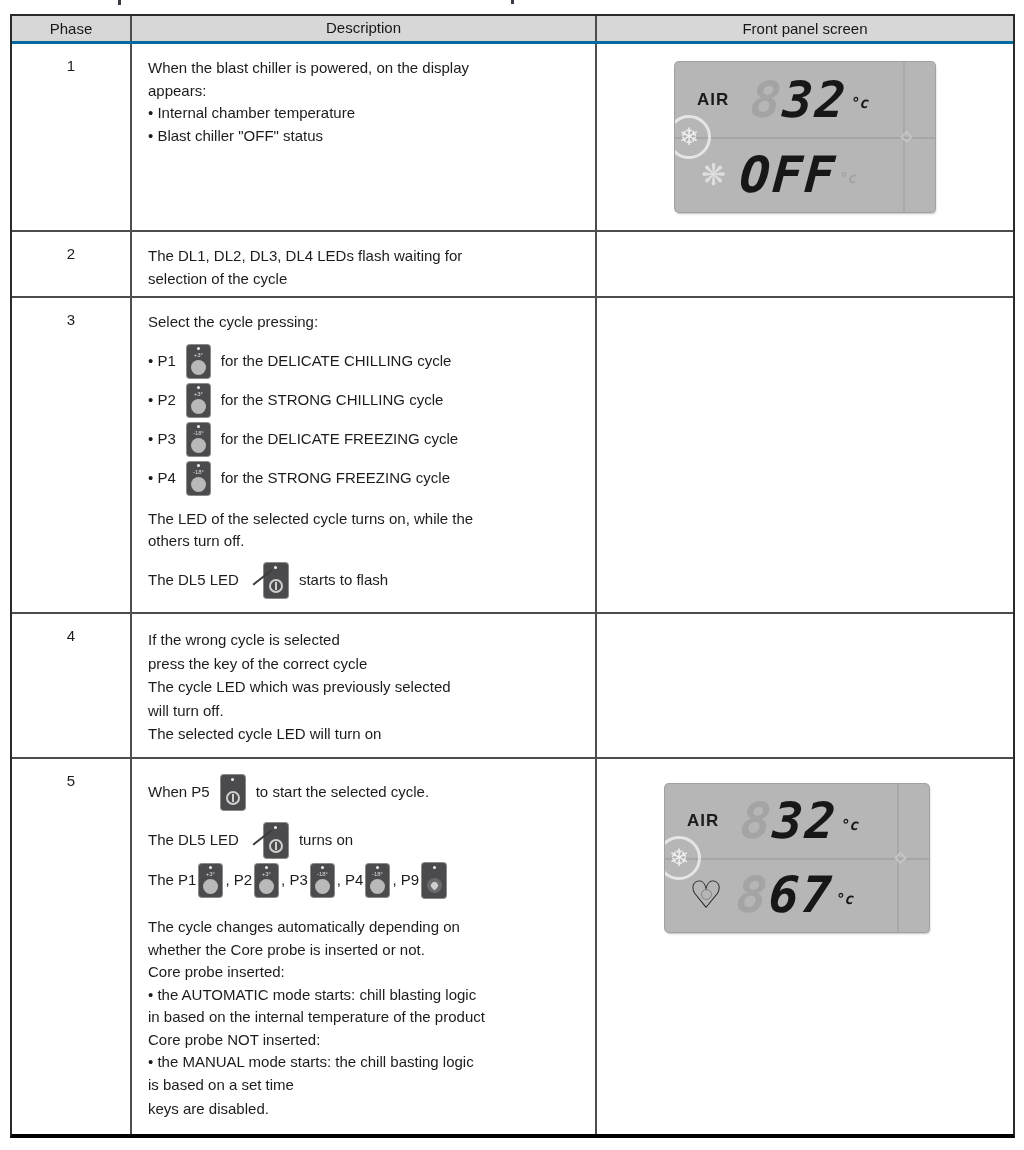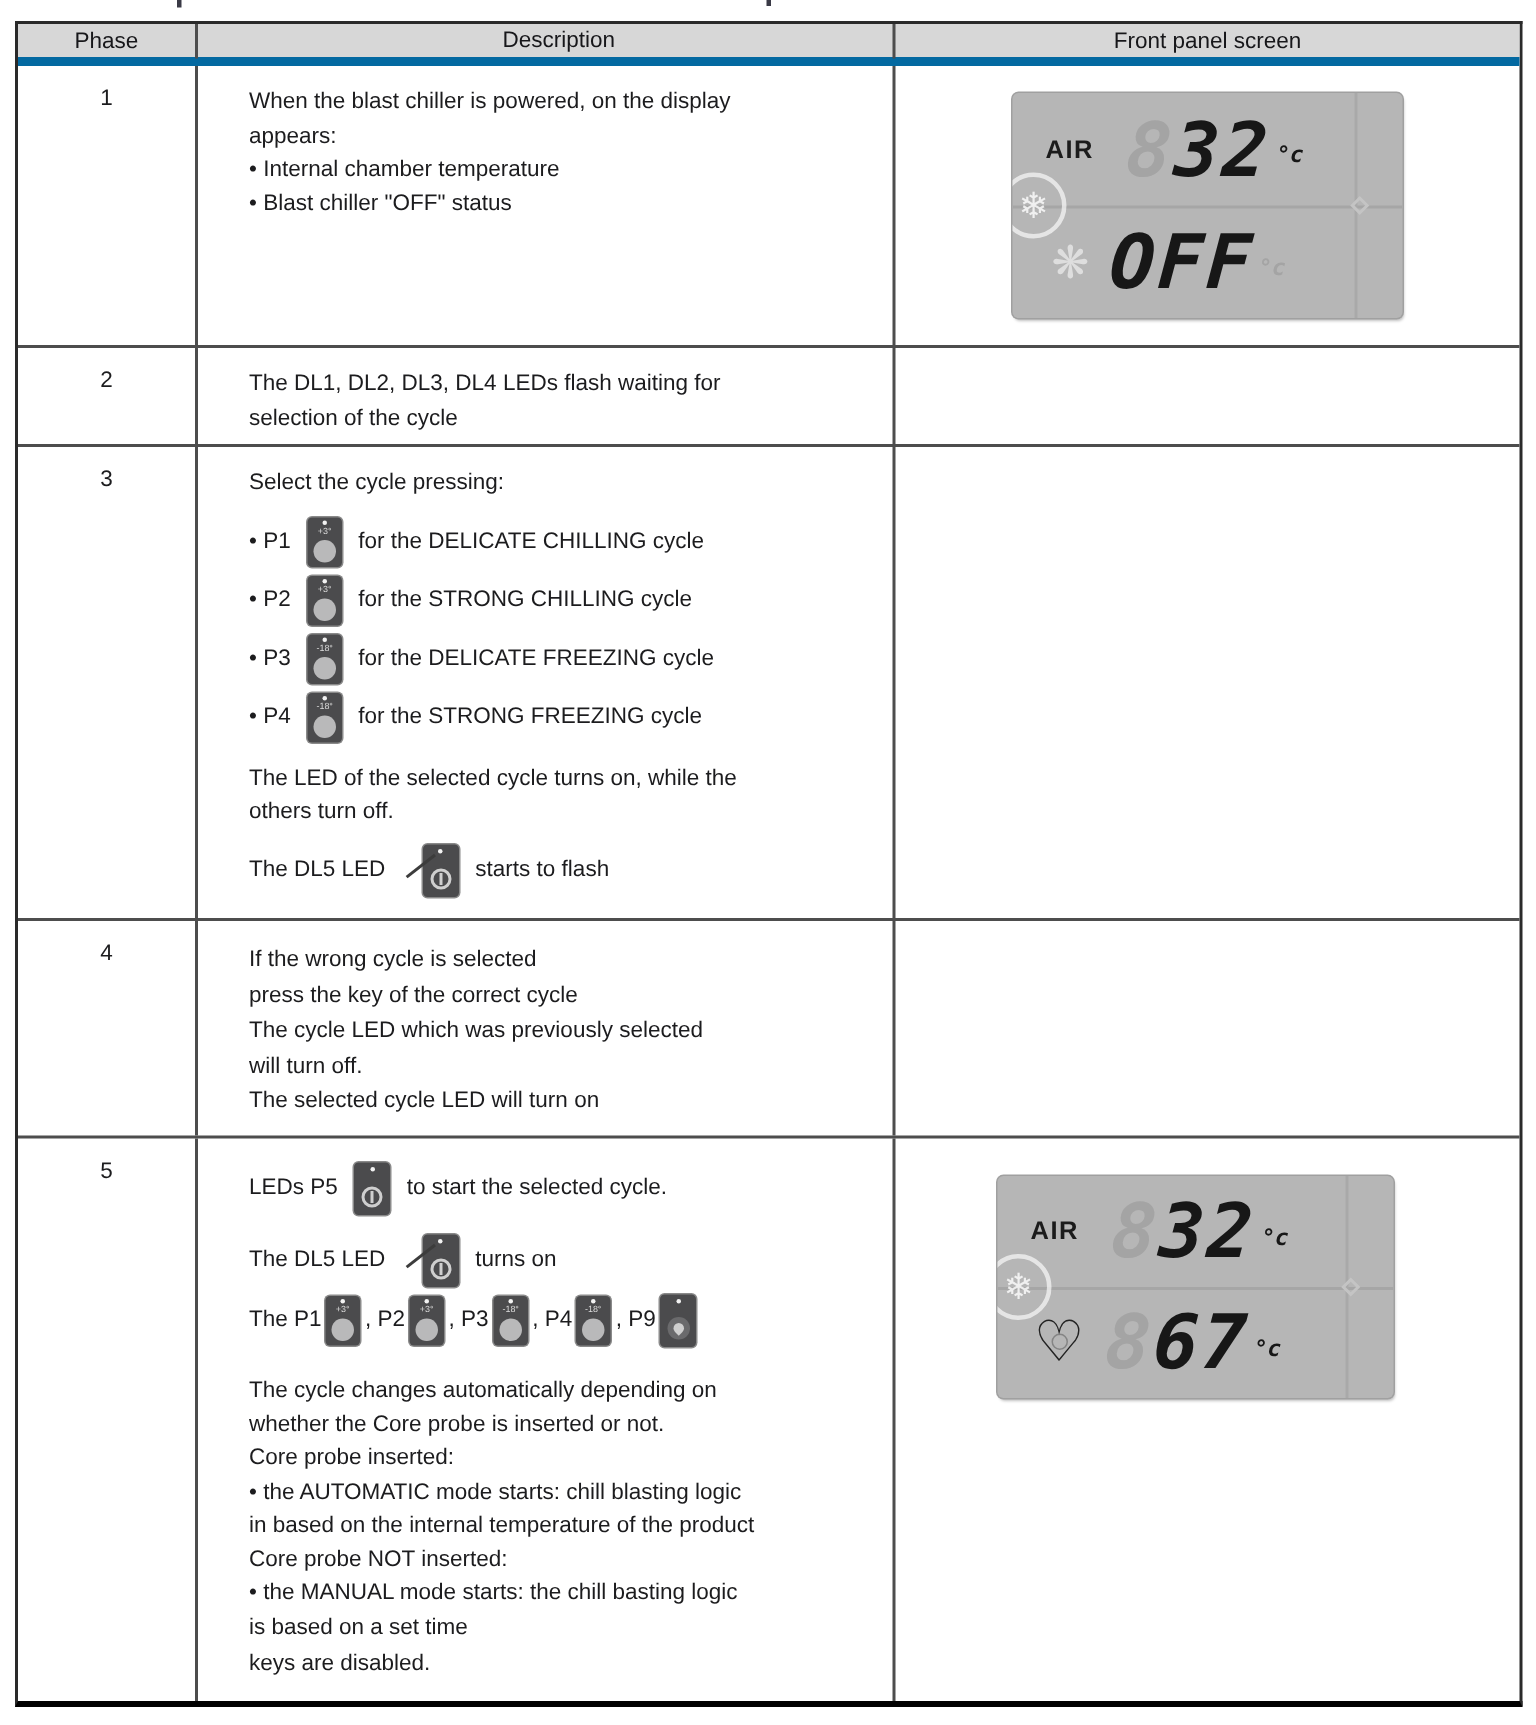--- a/index.html
+++ b/index.html
@@ -15,31 +15,31 @@
   .tbl {
     position: absolute; left: 10px; top: 14px; width: 1005px; height: 1124px;
     border: 2px solid #2a2a2a; border-bottom: 4px solid #000;
     display: flex; flex-direction: column; background: #fff;
   }
   .row { display: grid; grid-template-columns: 120px 465px 1fr; border-bottom: 2px solid #4d4d4d; }
   .row:last-child { border-bottom: none; }
   .cell { position: relative; }
   .c-phase, .c-desc { border-right: 2px solid #4d4d4d; }
 
-  .row.header { height: 28px; background: #d7d7d7; border-bottom: 6px solid #0369a1; }
+  .row.header { height: 28px; background: #d7d7d7; border-bottom: 3px solid #0369a1; }
   .row.header .cell { display: flex; align-items: center; justify-content: center; font-size: 15px; color: #17171a; }
 
   .r1 { height: 188px; }
   .r2 { height: 66px; }
   .r3 { height: 316px; }
   .r4 { height: 145px; }
   .r5 { flex: 1; }
 
   .num { text-align: center; padding-top: 13px; font-size: 15px; }
-  .c-desc { padding: 13px 14px 0 16px; font-size: 15px; line-height: 22.5px; margin-left: 18px; }
+  .c-desc { padding: 13px 14px 0 16px; font-size: 15px; line-height: 22.5px; }
   .para { white-space: pre-line; }
   .r2 .c-desc { }
   .r4 .c-desc { padding-top: 14px; line-height: 23.5px; }
 
   
   .iline { display: flex; align-items: center; gap: 11px; min-height: 40px; }
   .iline .t { white-space: nowrap; }
 
   
   .key {
@@ -223,21 +223,21 @@
 will turn off.
 The selected cycle LED will turn on</div>
     </div>
     <div class="cell c-screen"></div>
   </div>
 
   <div class="row r5">
     <div class="cell c-phase num">5</div>
     <div class="cell c-desc">
       <div class="iline">
-        <span class="t">LEDs P5</span>
+        <span class="t">When P5</span>
         <span class="key pkey">
             <span class="led"></span>
             <span class="power">
               <span class="pbar"></span>
             </span>
           </span>
         <span class="t">to start the selected cycle.</span>
       </div>
       <div class="gap8"></div>
       <div class="iline">

